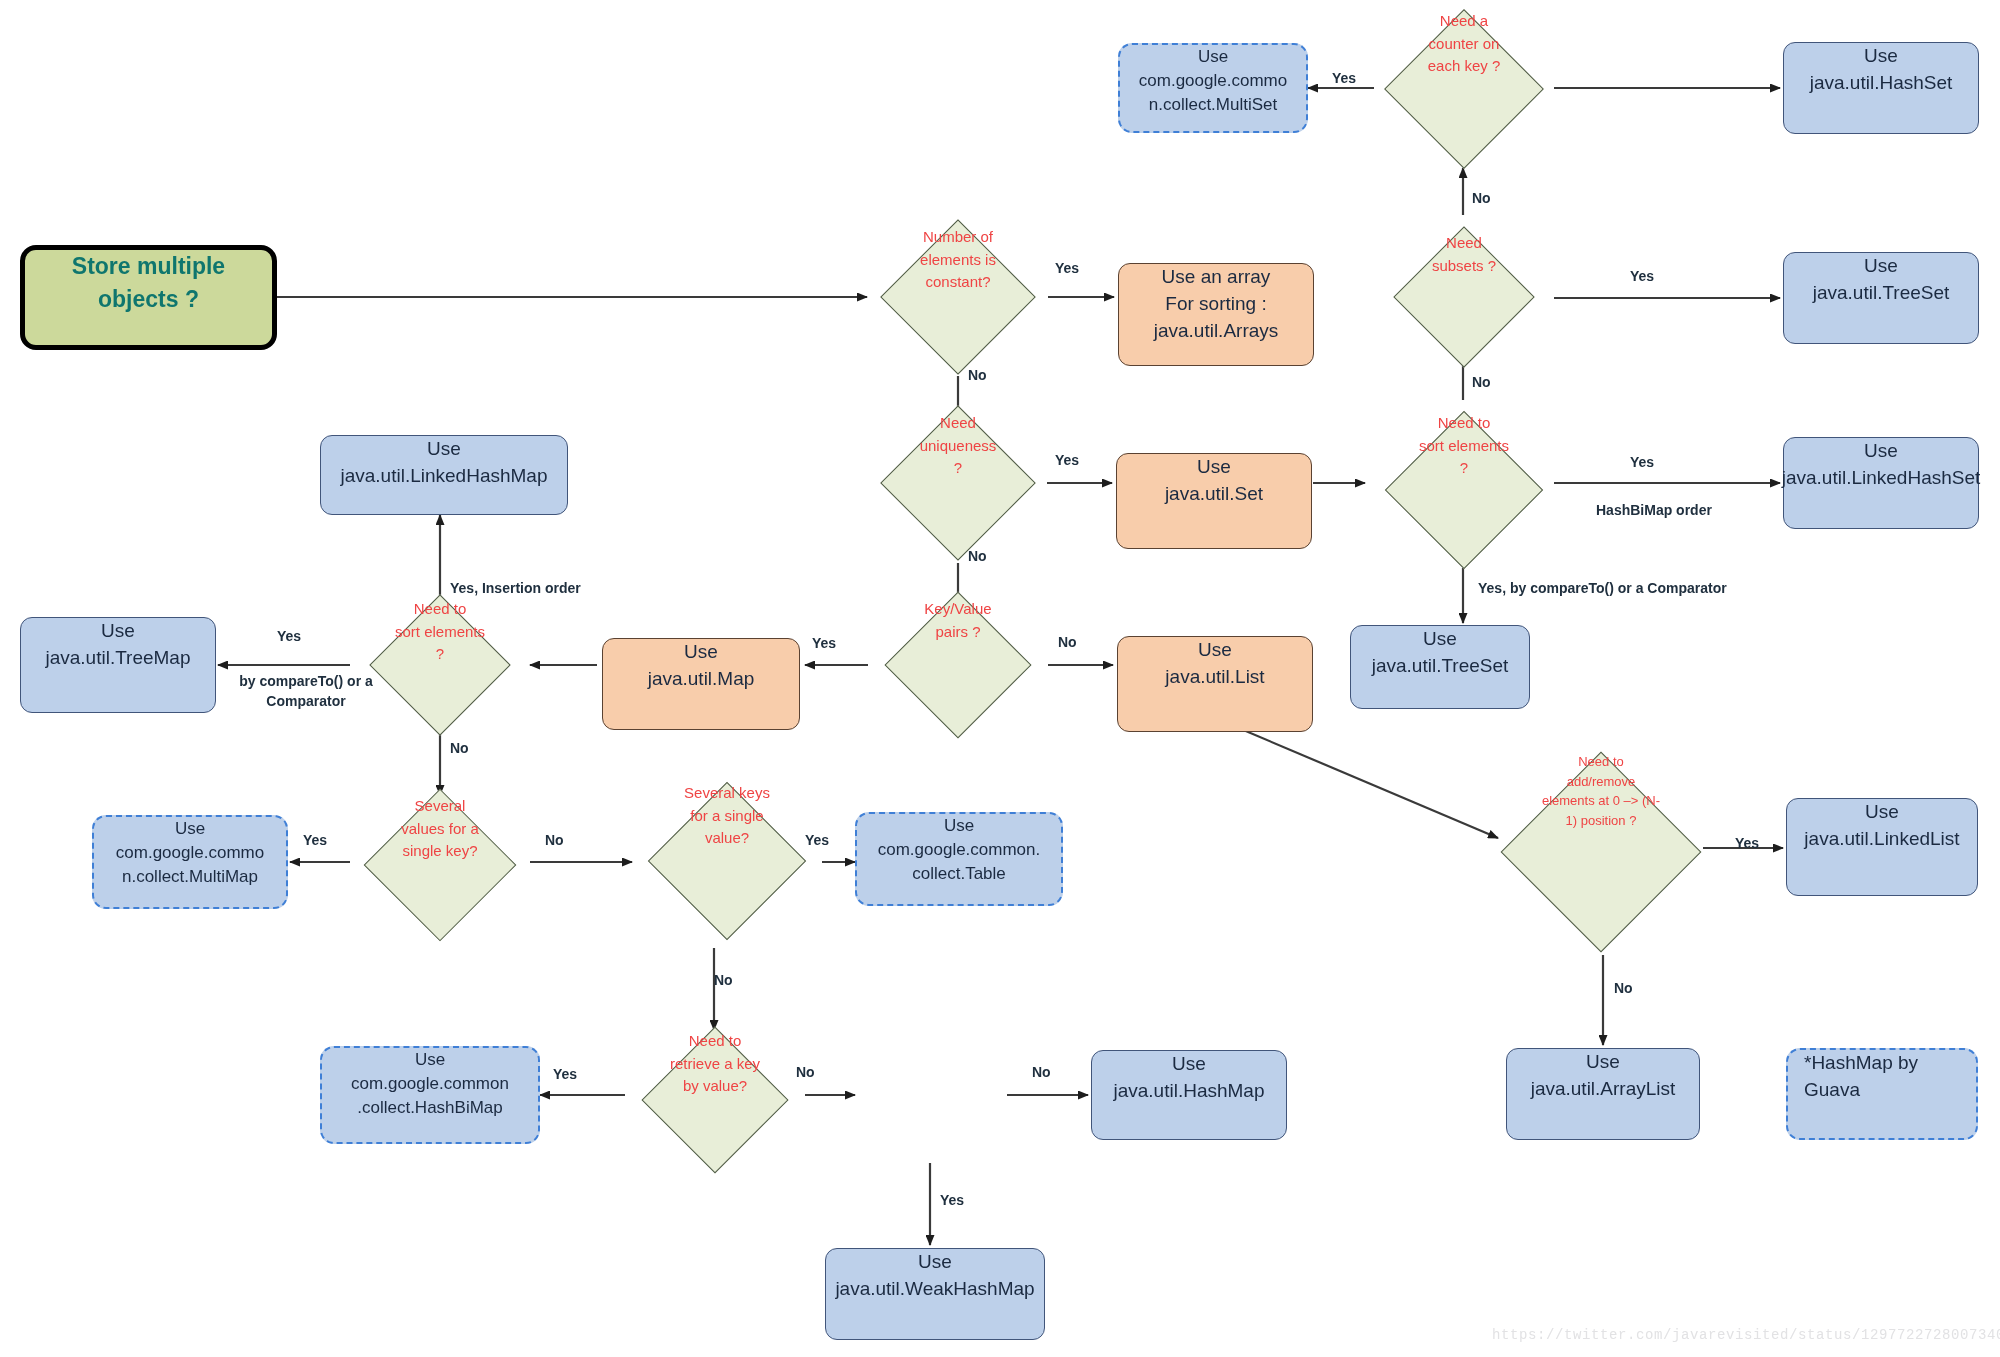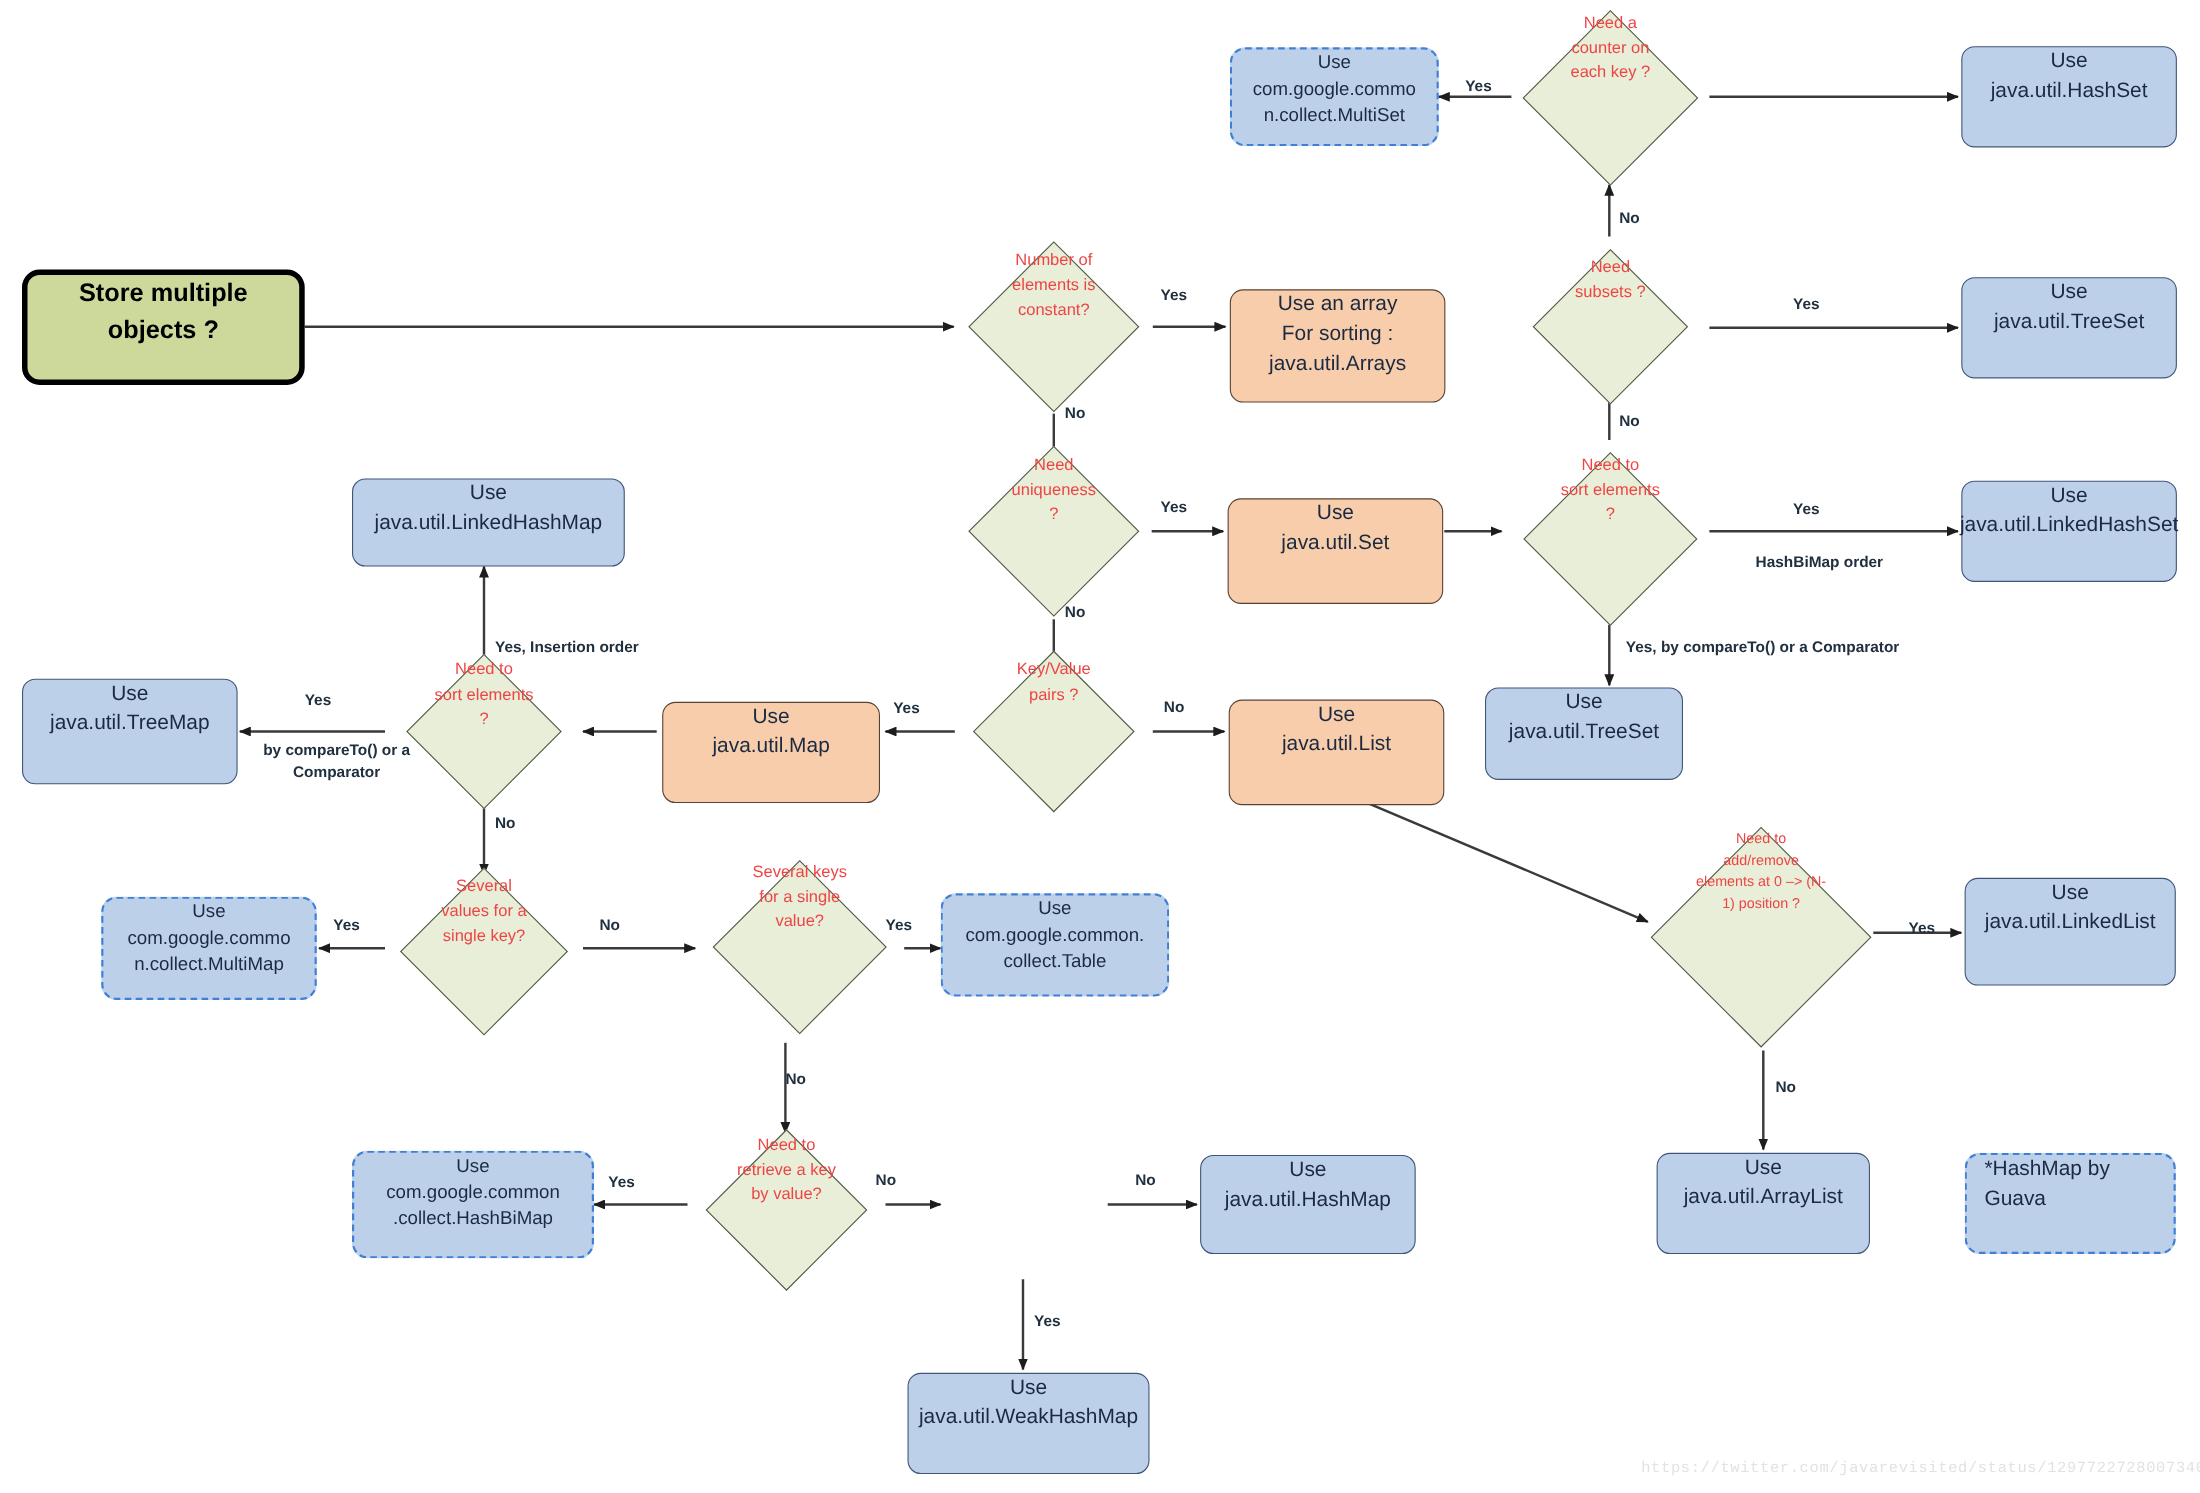--- a/index.html
+++ b/index.html
@@ -36,21 +36,21 @@
     background:#bdd0ea;
     border:2.5px dashed #3f7fd6;
     border-radius:14px;
   }
   .box.start{
     background:#ccd99b;
     border:5px solid #000000;
     border-radius:16px;
     font-weight:bold;
     font-size:23px;
-    color:#000000;
+    color:#0f766e;
   }
 
   
   .diamond{
     background:transparent;
     border:none;
   }
   .diamond .shape{
     position:absolute;
     left:50%;top:50%;

